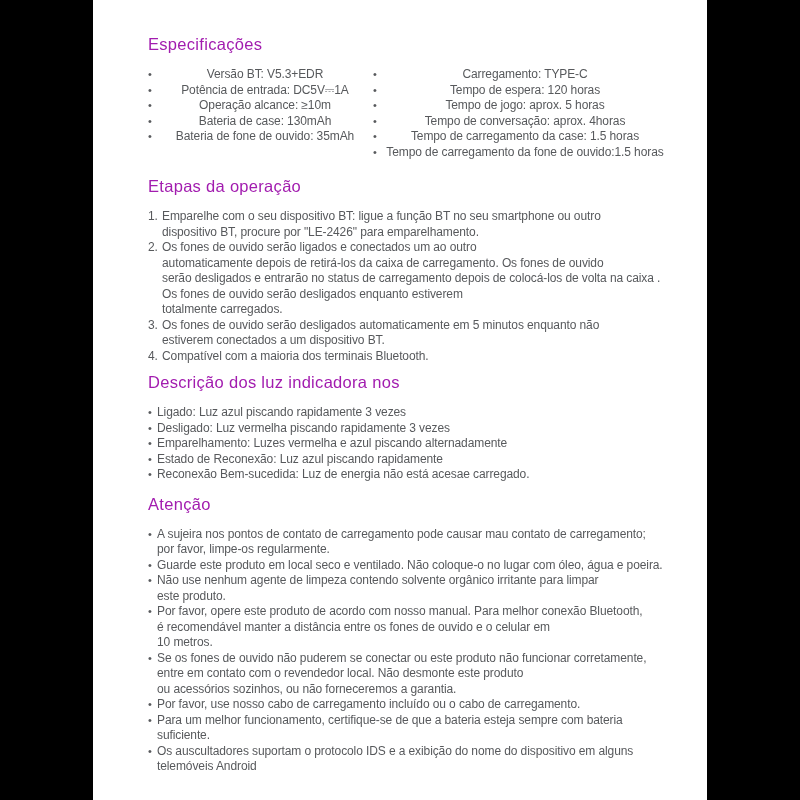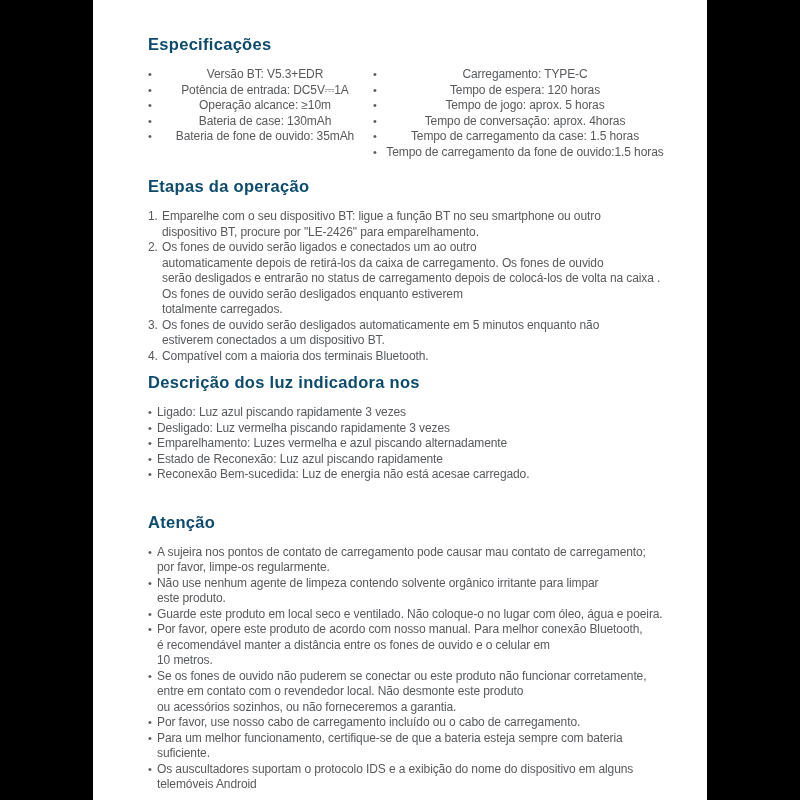--- a/index.html
+++ b/index.html
@@ -23,22 +23,22 @@
     left:148px; top:34px;
     width:520px;
     font-size:12px;
     letter-spacing:-0.1px;
     line-height:15.5px;
   }
 
   h2.sec-title {
     margin:0 0 13px 0;
     font-size:16.5px;
-    font-weight:bold;
-    color:#0c4a6e;
+    font-weight:normal;
+    color:#a21caf;
     letter-spacing:0.3px;
     line-height:20px;
   }
 
   ul { list-style:none; margin:0; padding:0; }
 
   li.bullet {
     position:relative;
     padding-left:9px;
     white-space:pre-line;
@@ -54,21 +54,21 @@
   .spec-col-right { flex:1; }
 
   ol.steps { list-style:none; margin:0; padding:0; counter-reset:none; }
   li.step { display:flex; }
   li.step .num { flex:none; width:14px; }
   li.step .txt { white-space:pre-line; }
 
   .section { margin-bottom:8px; }
   .section.specs    { margin-bottom:16px; }
   .section.steps-sec{ }
-  .section.leds     { margin-bottom:29px; }
+  .section.leds     { margin-bottom:11px; }
   .section.leds ul,
   .section.attention ul { line-height:15.5px; }
 </style>
 </head>
 <body>
 
 <div class="page">
   <div class="side-bar left"></div>
   <div class="side-bar right"></div>
 
@@ -132,23 +132,23 @@
         <li class="bullet">Estado de Reconexão: Luz azul piscando rapidamente</li>
         <li class="bullet">Reconexão Bem-sucedida: Luz de energia não está acesae carregado.</li>
       </ul>
     </div>
 
     <div class="section attention">
       <h2 class="sec-title">Atenção</h2>
       <ul>
         <li class="bullet">A sujeira nos pontos de contato de carregamento pode causar mau contato de carregamento;
 por favor, limpe-os regularmente.</li>
+        <li class="bullet">Guarde este produto em local seco e ventilado. Não coloque-o no lugar com óleo, água e poeira.</li>
         <li class="bullet">Não use nenhum agente de limpeza contendo solvente orgânico irritante para limpar
 este produto.</li>
-        <li class="bullet">Guarde este produto em local seco e ventilado. Não coloque-o no lugar com óleo, água e poeira.</li>
         <li class="bullet">Por favor, opere este produto de acordo com nosso manual. Para melhor conexão Bluetooth,
 é recomendável manter a distância entre os fones de ouvido e o celular em
 10 metros.</li>
         <li class="bullet">Se os fones de ouvido não puderem se conectar ou este produto não funcionar corretamente,
 entre em contato com o revendedor local. Não desmonte este produto
 ou acessórios sozinhos, ou não forneceremos a garantia.</li>
         <li class="bullet">Por favor, use nosso cabo de carregamento incluído ou o cabo de carregamento.</li>
         <li class="bullet">Para um melhor funcionamento, certifique-se de que a bateria esteja sempre com bateria
 suficiente.</li>
         <li class="bullet">Os auscultadores suportam o protocolo IDS e a exibição do nome do dispositivo em alguns

